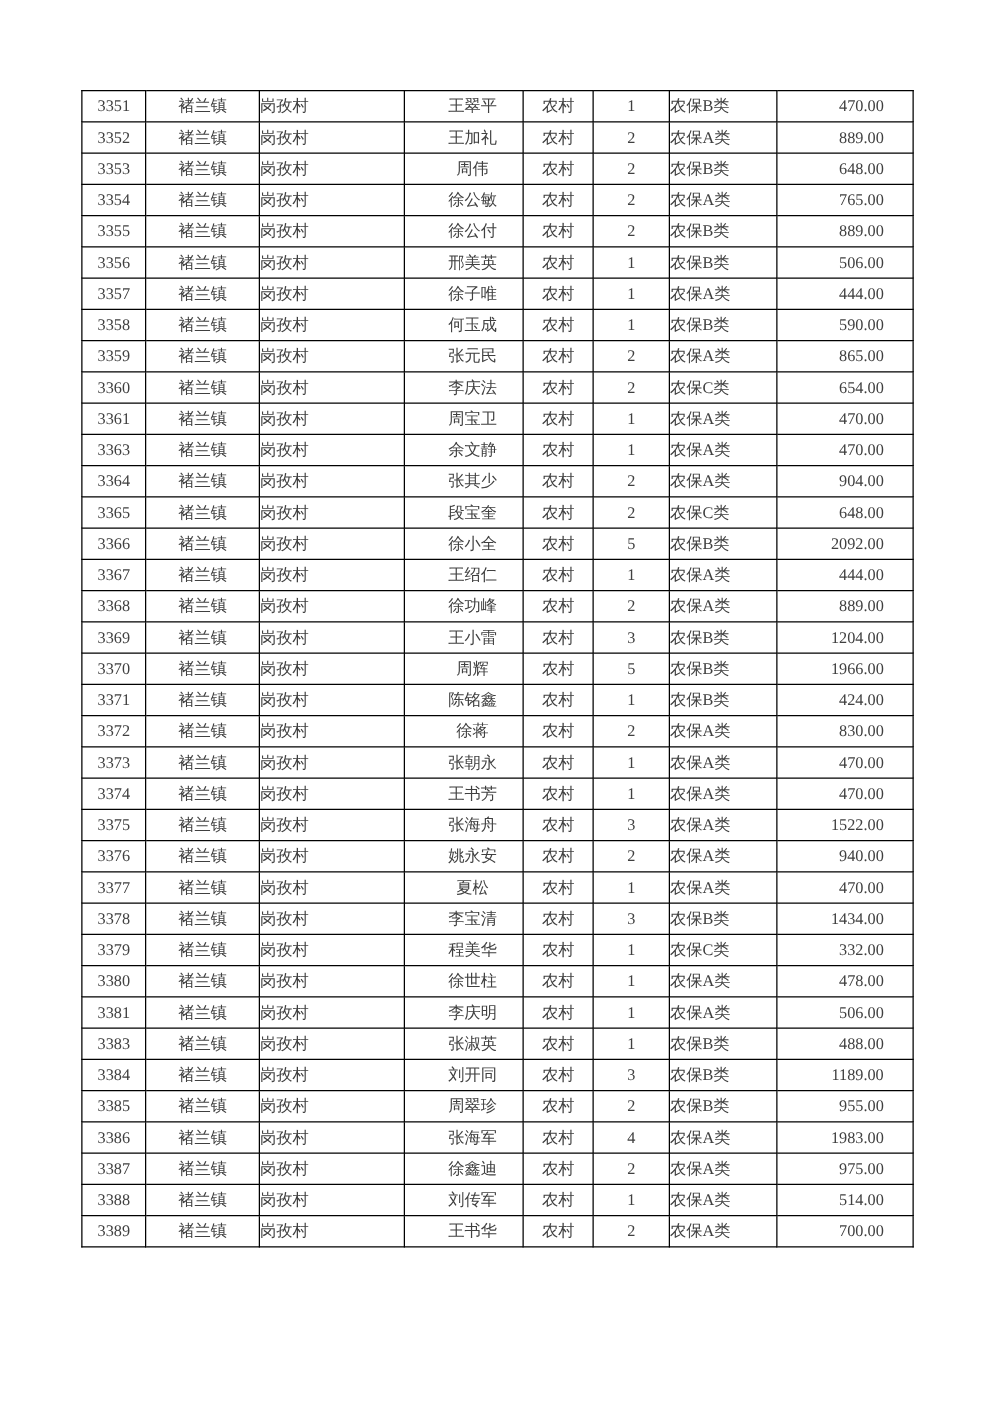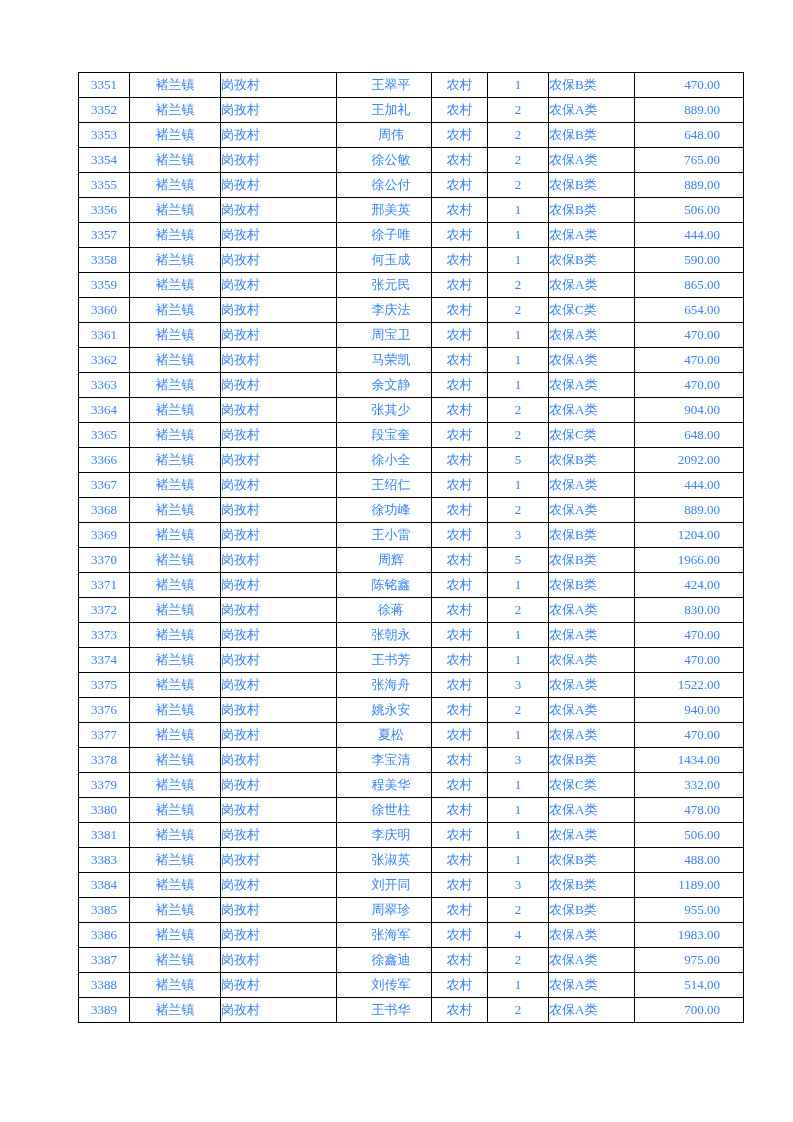--- a/index.html
+++ b/index.html
@@ -12,27 +12,27 @@
   }
   .page {
     position: relative;
     width: 793px;
     height: 1122px;
     background: #ffffff;
     overflow: hidden;
   }
   table.roster {
     position: absolute;
-    left: 78px;
+    left: 65px;
     top: 72px;
     border-collapse: collapse;
     table-layout: fixed;
     width: 620px;
     font-size: 13px;
-    color: #3b82f6;
+    color: #404040;
   }
   table.roster td {
     border: 1px solid #000000;
     height: 24px;
     padding: 0;
     line-height: 24px;
     white-space: nowrap;
     overflow: hidden;
   }
   .col-serial        { width: 50px;  text-align: center; }
@@ -154,30 +154,20 @@
           <td class="col-serial">3361</td>
           <td class="col-town">褚兰镇</td>
           <td class="col-village">岗孜村</td>
           <td class="col-name">周宝卫</td>
           <td class="col-category">农村</td>
           <td class="col-count">1</td>
           <td class="col-insurance_type">农保A类</td>
           <td class="col-amount">470.00</td>
         </tr>
         <tr>
-          <td class="col-serial">3362</td>
-          <td class="col-town">褚兰镇</td>
-          <td class="col-village">岗孜村</td>
-          <td class="col-name">马荣凯</td>
-          <td class="col-category">农村</td>
-          <td class="col-count">1</td>
-          <td class="col-insurance_type">农保A类</td>
-          <td class="col-amount">470.00</td>
-        </tr>
-        <tr>
           <td class="col-serial">3363</td>
           <td class="col-town">褚兰镇</td>
           <td class="col-village">岗孜村</td>
           <td class="col-name">余文静</td>
           <td class="col-category">农村</td>
           <td class="col-count">1</td>
           <td class="col-insurance_type">农保A类</td>
           <td class="col-amount">470.00</td>
         </tr>
         <tr>

